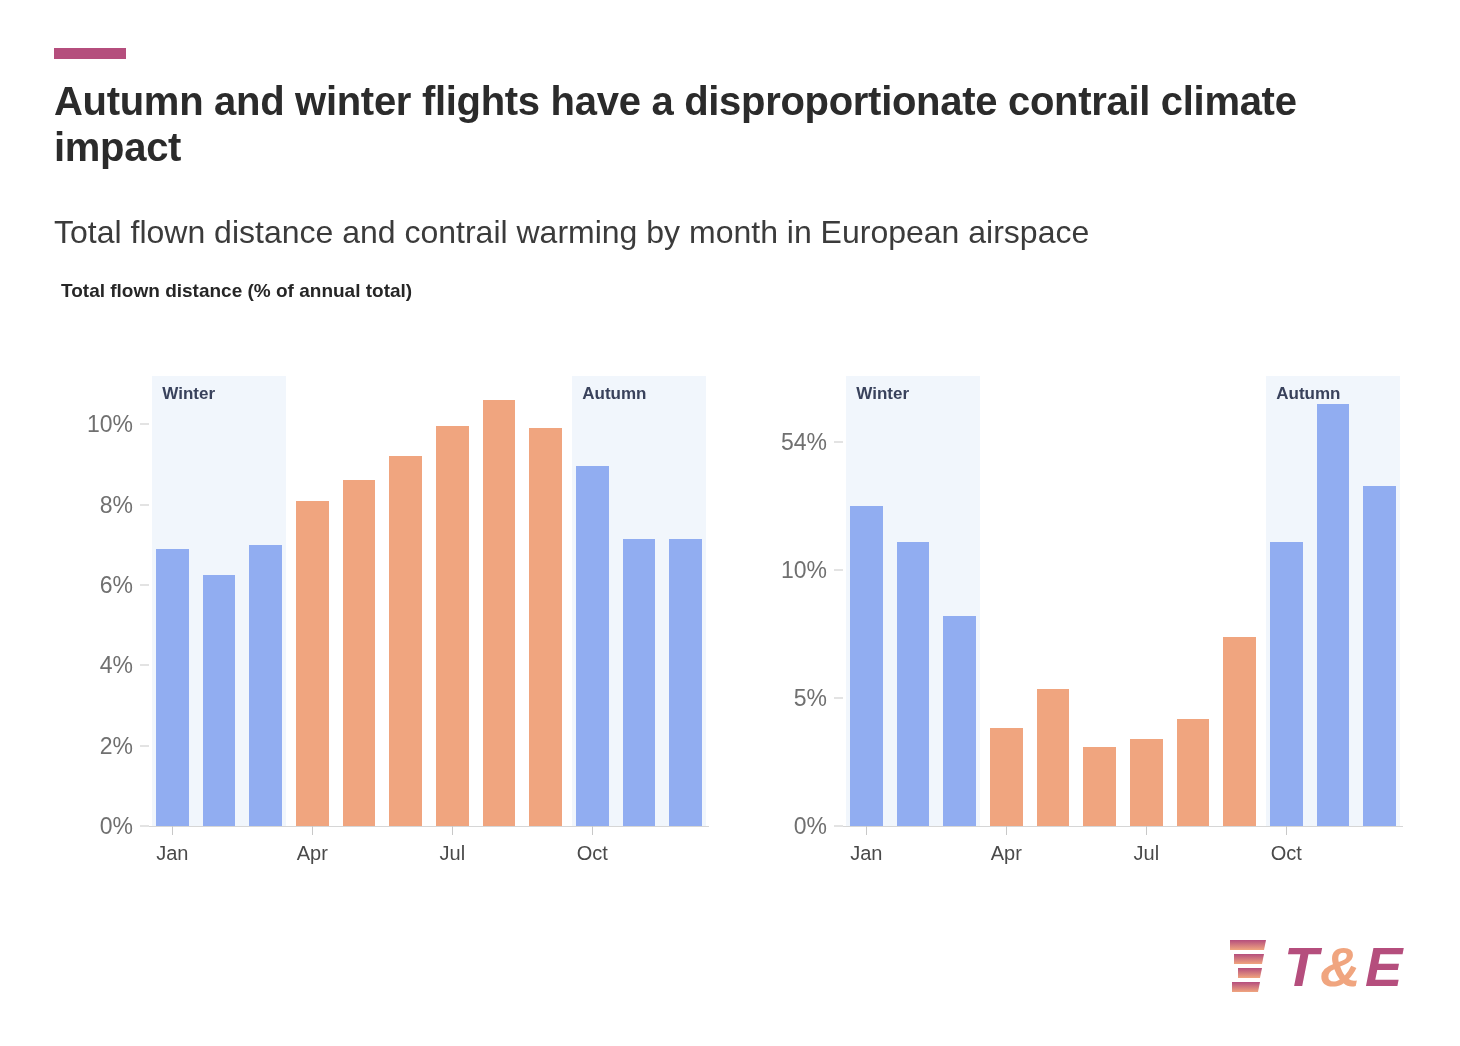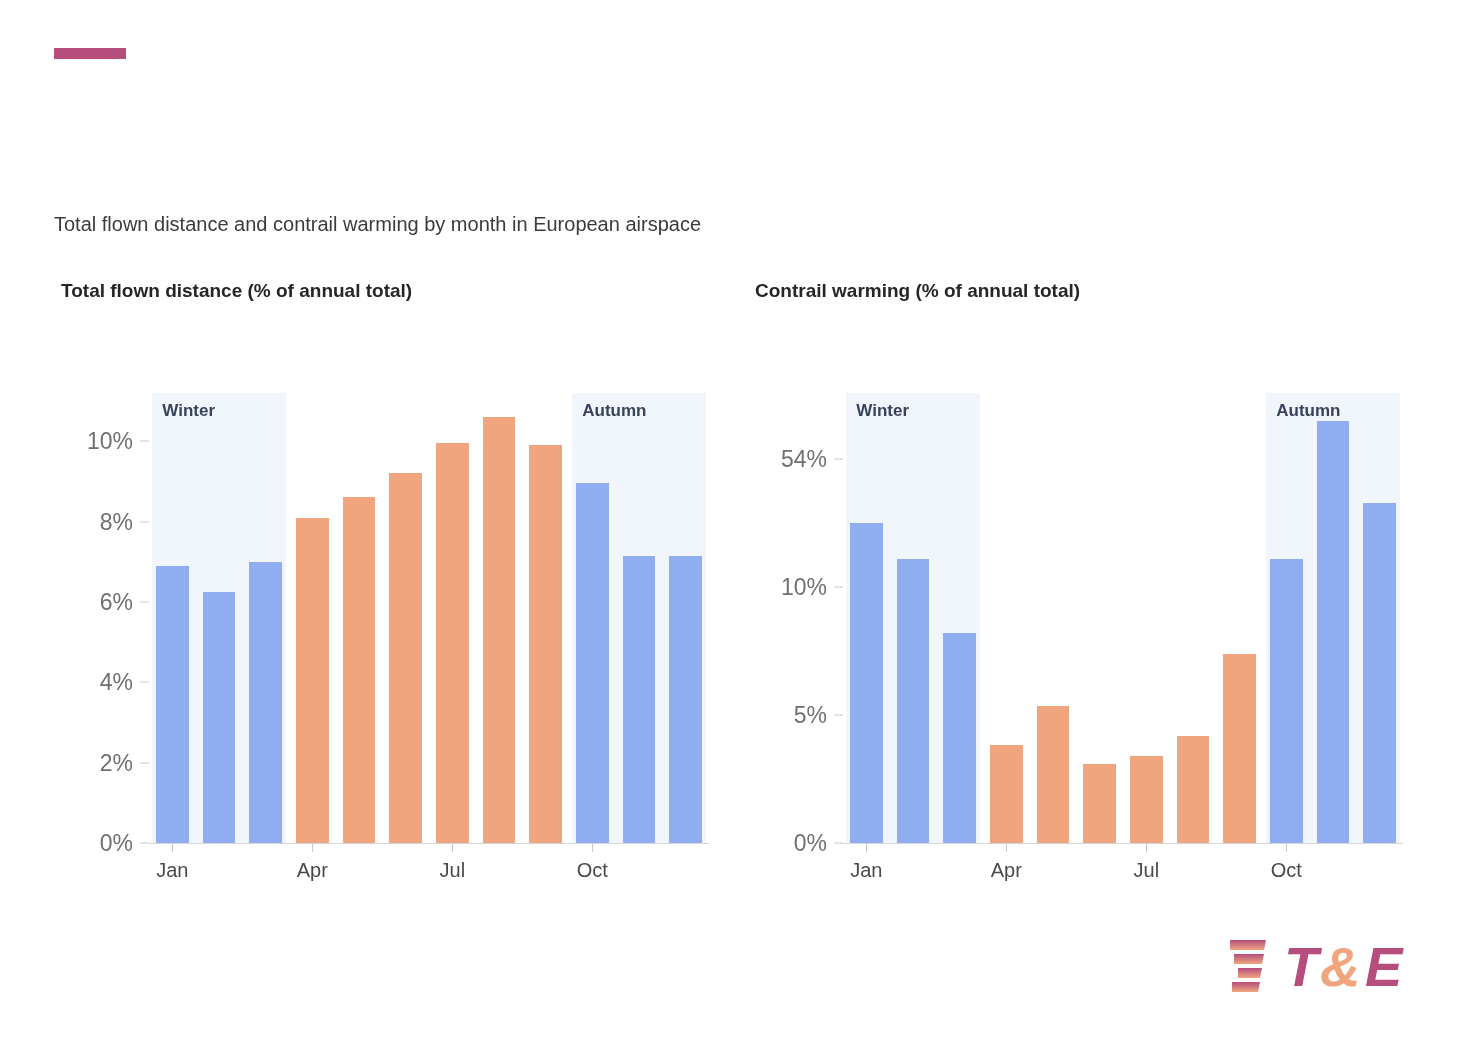--- a/index.html
+++ b/index.html
@@ -37,21 +37,21 @@
     line-height: 1.16;
     font-weight: bold;
     color: #2b2b2b;
     letter-spacing: -0.3px;
   }
   .subtitle {
     position: absolute;
     left: 54px;
     top: 212px;
     width: 1340px;
-    font-size: 20px;
+    font-size: 32px;
     line-height: 1.25;
     color: #3b3b3b;
     font-weight: normal;
   }
 
   
   .panels {
     position: absolute;
     left: 0;
     top: 280px;
@@ -74,21 +74,21 @@
     font-size: 19px;
     font-weight: bold;
     color: #262626;
     white-space: nowrap;
   }
 
   
   .plot {
     position: absolute;
     left: 0;
-    top: 113px;
+    top: 96px;
     width: 660px;
     height: 500px;
   }
   .axis-area {
     position: absolute;
     left: 88px;
     top: 0;
     right: 12px;
     height: 450px;
   }
@@ -188,20 +188,21 @@
   }
   .logo svg { display: block; }
 </style>
 </head>
 <body>
 
 <div class="page">
 
   <div class="accent-bar"></div>
 
+  <h1 class="title">Autumn and winter flights have a disproportionate contrail climate impact</h1>
   <h2 class="subtitle">Total flown distance and contrail warming by month in European airspace</h2>
 
   <div class="panels">
 
     <div class="panel panel-left">
       <div class="panel-title">Total flown distance (% of annual total)</div>
       <div class="plot">
         <div class="axis-area" id="area0">
             <div class="band" style="left: 3.26667px; width: 133.467px;">
               <div class="band-label">Winter</div>
@@ -246,21 +247,20 @@
             <div class="xtick-label" style="left: 251.333px;">Apr</div>
             <div class="xtick-mark" style="left: 391.333px;"></div>
             <div class="xtick-label" style="left: 391.333px;">Jul</div>
             <div class="xtick-mark" style="left: 531.333px;"></div>
             <div class="xtick-label" style="left: 531.333px;">Oct</div>
           </div>
       </div>
     </div>
 
     <div class="panel panel-right">
-      <div class="panel-title">Contrail warming (% of annual total)</div>
       <div class="plot">
         <div class="axis-area" id="area1">
             <div class="band" style="left: 3.26667px; width: 133.467px;">
               <div class="band-label">Winter</div>
             </div>
             <div class="band" style="left: 423.267px; width: 133.467px;">
               <div class="band-label">Autumn</div>
             </div>
           </div>
         <div class="bars" id="bars1">

